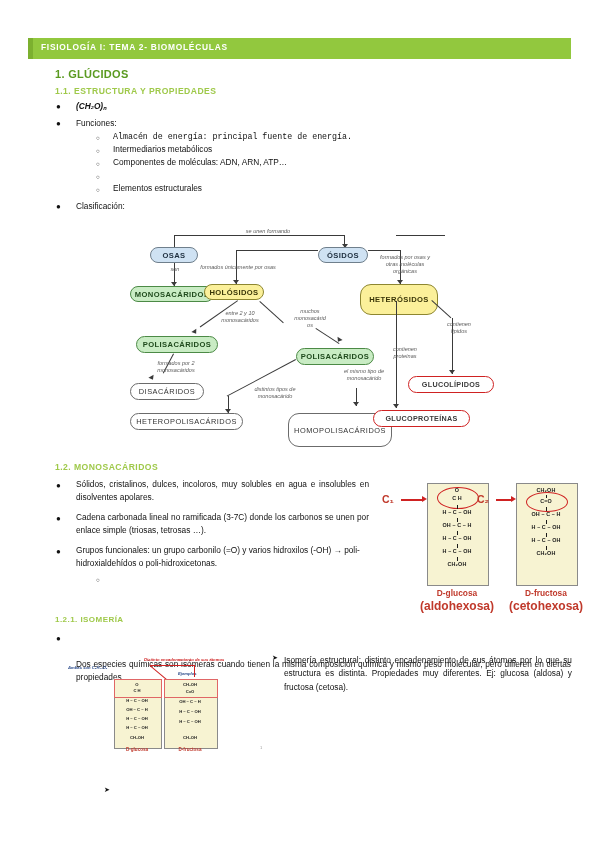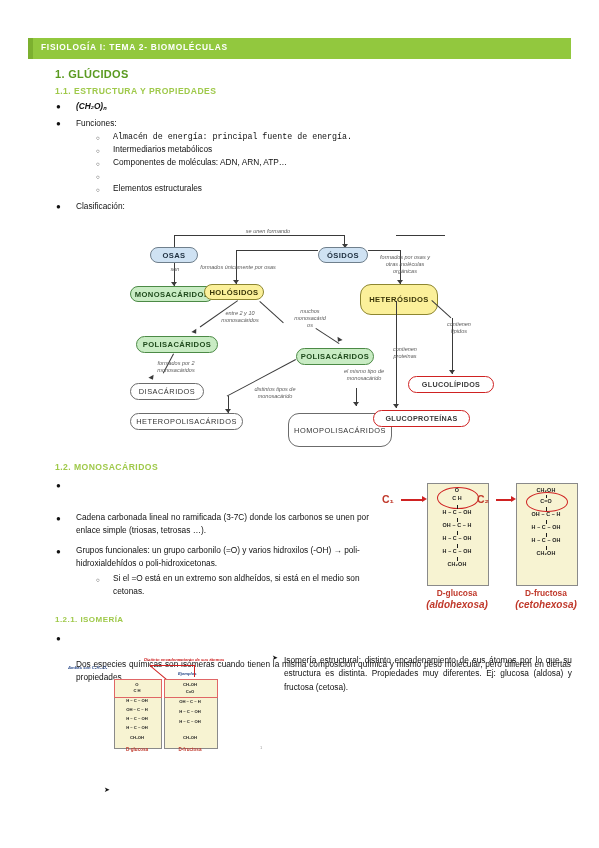--- a/index.html
+++ b/index.html
@@ -58,22 +58,22 @@
   .arrow-d{position:absolute;width:0;height:0;border-left:3px solid transparent;
            border-right:3px solid transparent;border-top:4.5px solid #3a3a3a;}
   .diag{position:absolute;transform-origin:0 0;background:#3a3a3a;height:1px;}
 
   
   .molbox{position:absolute;background:#f7f3d2;border:1px solid #8a8a8a;}
   .mol{position:absolute;font-size:5.4px;font-weight:700;color:#1a1a1a;
        text-align:center;white-space:nowrap;letter-spacing:.1px;}
   .molname{position:absolute;font-size:8.4px;font-weight:700;color:#c0392b;
            text-align:center;white-space:nowrap;}
-  .molsub{position:absolute;font-size:10px;font-weight:700;color:#c0392b;
-          text-align:center;white-space:nowrap;font-style:italic;}
+  .molsub{position:absolute;font-size:12px;font-weight:700;color:#c0392b;
+          text-align:center;white-space:nowrap;}
   .clabel{position:absolute;font-size:10.5px;font-weight:700;color:#c0392b;}
   .redell{position:absolute;border:1.5px solid #cf2222;border-radius:50%;}
   .redarrow-line{position:absolute;background:#cf2222;height:2.2px;}
   .redarrow-head{position:absolute;width:0;height:0;border-top:3.5px solid transparent;
            border-bottom:3.5px solid transparent;border-left:5px solid #cf2222;}
   .vbond{position:absolute;width:1px;background:#1a1a1a;}
 
   
   .isofig{position:absolute;left:66px;top:655px;width:200px;height:98px;}
   .isobox{position:absolute;background:#f7f3d2;border:1px solid #8a8a8a;}
@@ -237,29 +237,29 @@
 lípidos</div>
 
     <div class="node n-red" style="left:280px;top:158px;width:86px;height:17px;">
       <span>GLUCOLÍPIDOS</span>
     </div>
   </div>
 
   <div class="h2" style="left:55px;top:462px;">1.2. MONOSACÁRIDOS</div>
 
   <div class="bullet" style="left:56px;top:479px;"></div>
+  <div class="txt just" style="left:76px;top:478px;width:293px;text-align:justify;">Sólidos, cristalinos, dulces, incoloros, muy solubles en agua e insolubles en disolventes apolares.</div>
 
   <div class="bullet" style="left:56px;top:512px;"></div>
   <div class="txt just" style="left:76px;top:511px;width:293px;text-align:justify;">Cadena carbonada lineal no ramificada (3-7C) donde los carbonos se unen por enlace simple (triosas, tetrosas …).</div>
 
   <div class="bullet" style="left:56px;top:545px;"></div>
   <div class="txt" style="left:76px;top:544px;width:293px;">Grupos funcionales: un grupo carbonilo (=O) y varios hidroxilos (-OH) → poli-hidroxialdehídos o poli-hidroxicetonas.</div>
 
   <div class="subbul" style="left:96px;top:573px;"></div>
-  <div class="txt" style="left:113px;top:572px;width:250px;">Si el =O está en un extremo son aldheídos, si está en el medio son cetonas.</div>
 
   <div>
     <div class="clabel" style="left:382px;top:493px;">C₁</div>
     <div class="redarrow-line" style="left:401px;top:499px;width:22px;"></div>
     <div class="redarrow-head" style="left:422px;top:496px;"></div>
 
     <div class="molbox" style="left:427px;top:483px;width:60px;height:101px;"></div>
     <div class="redell" style="left:437px;top:487px;width:40px;height:20px;"></div>
 
     <div class="mol" style="left:427px;top:487px;width:60px;">O</div>

